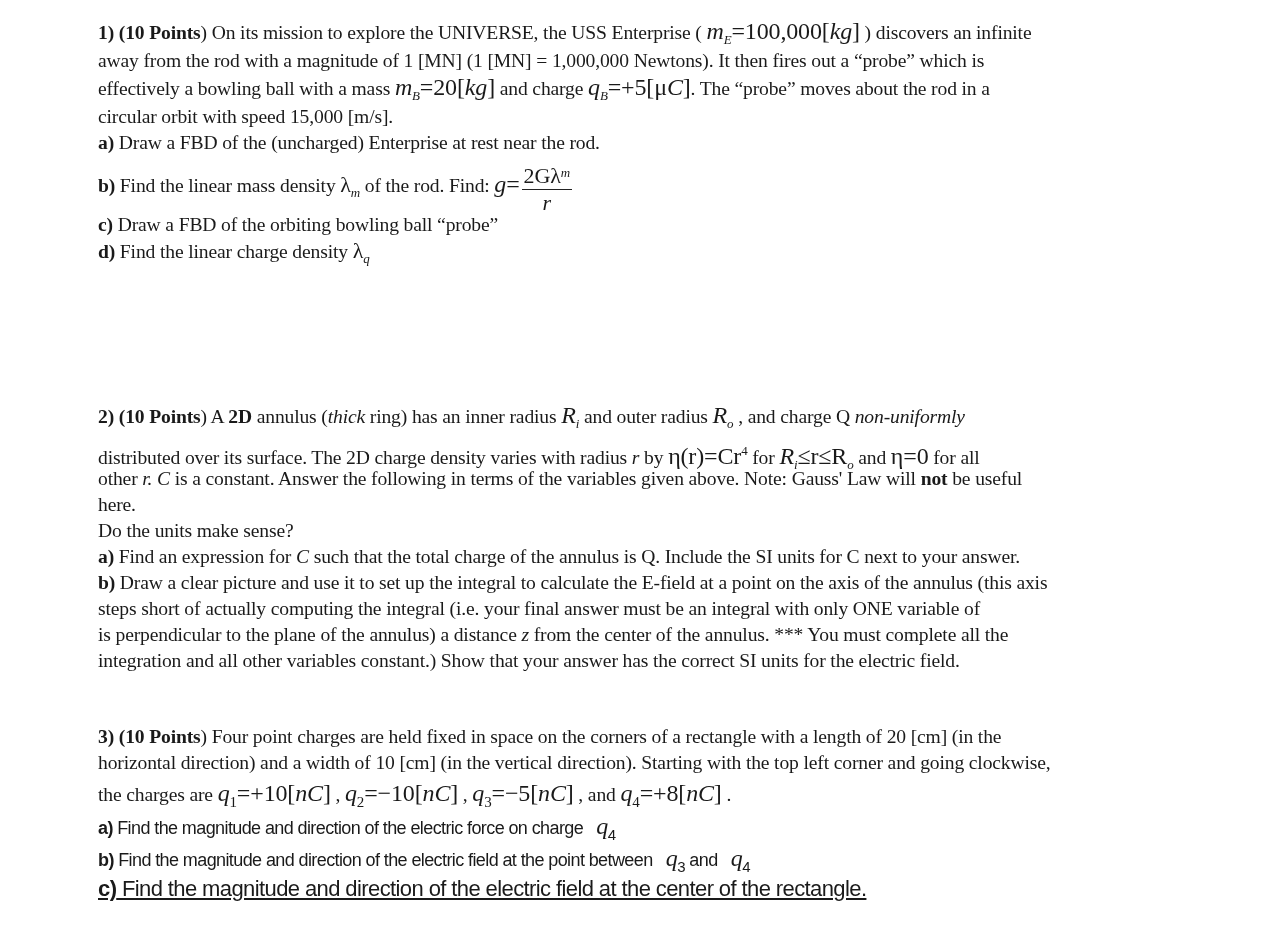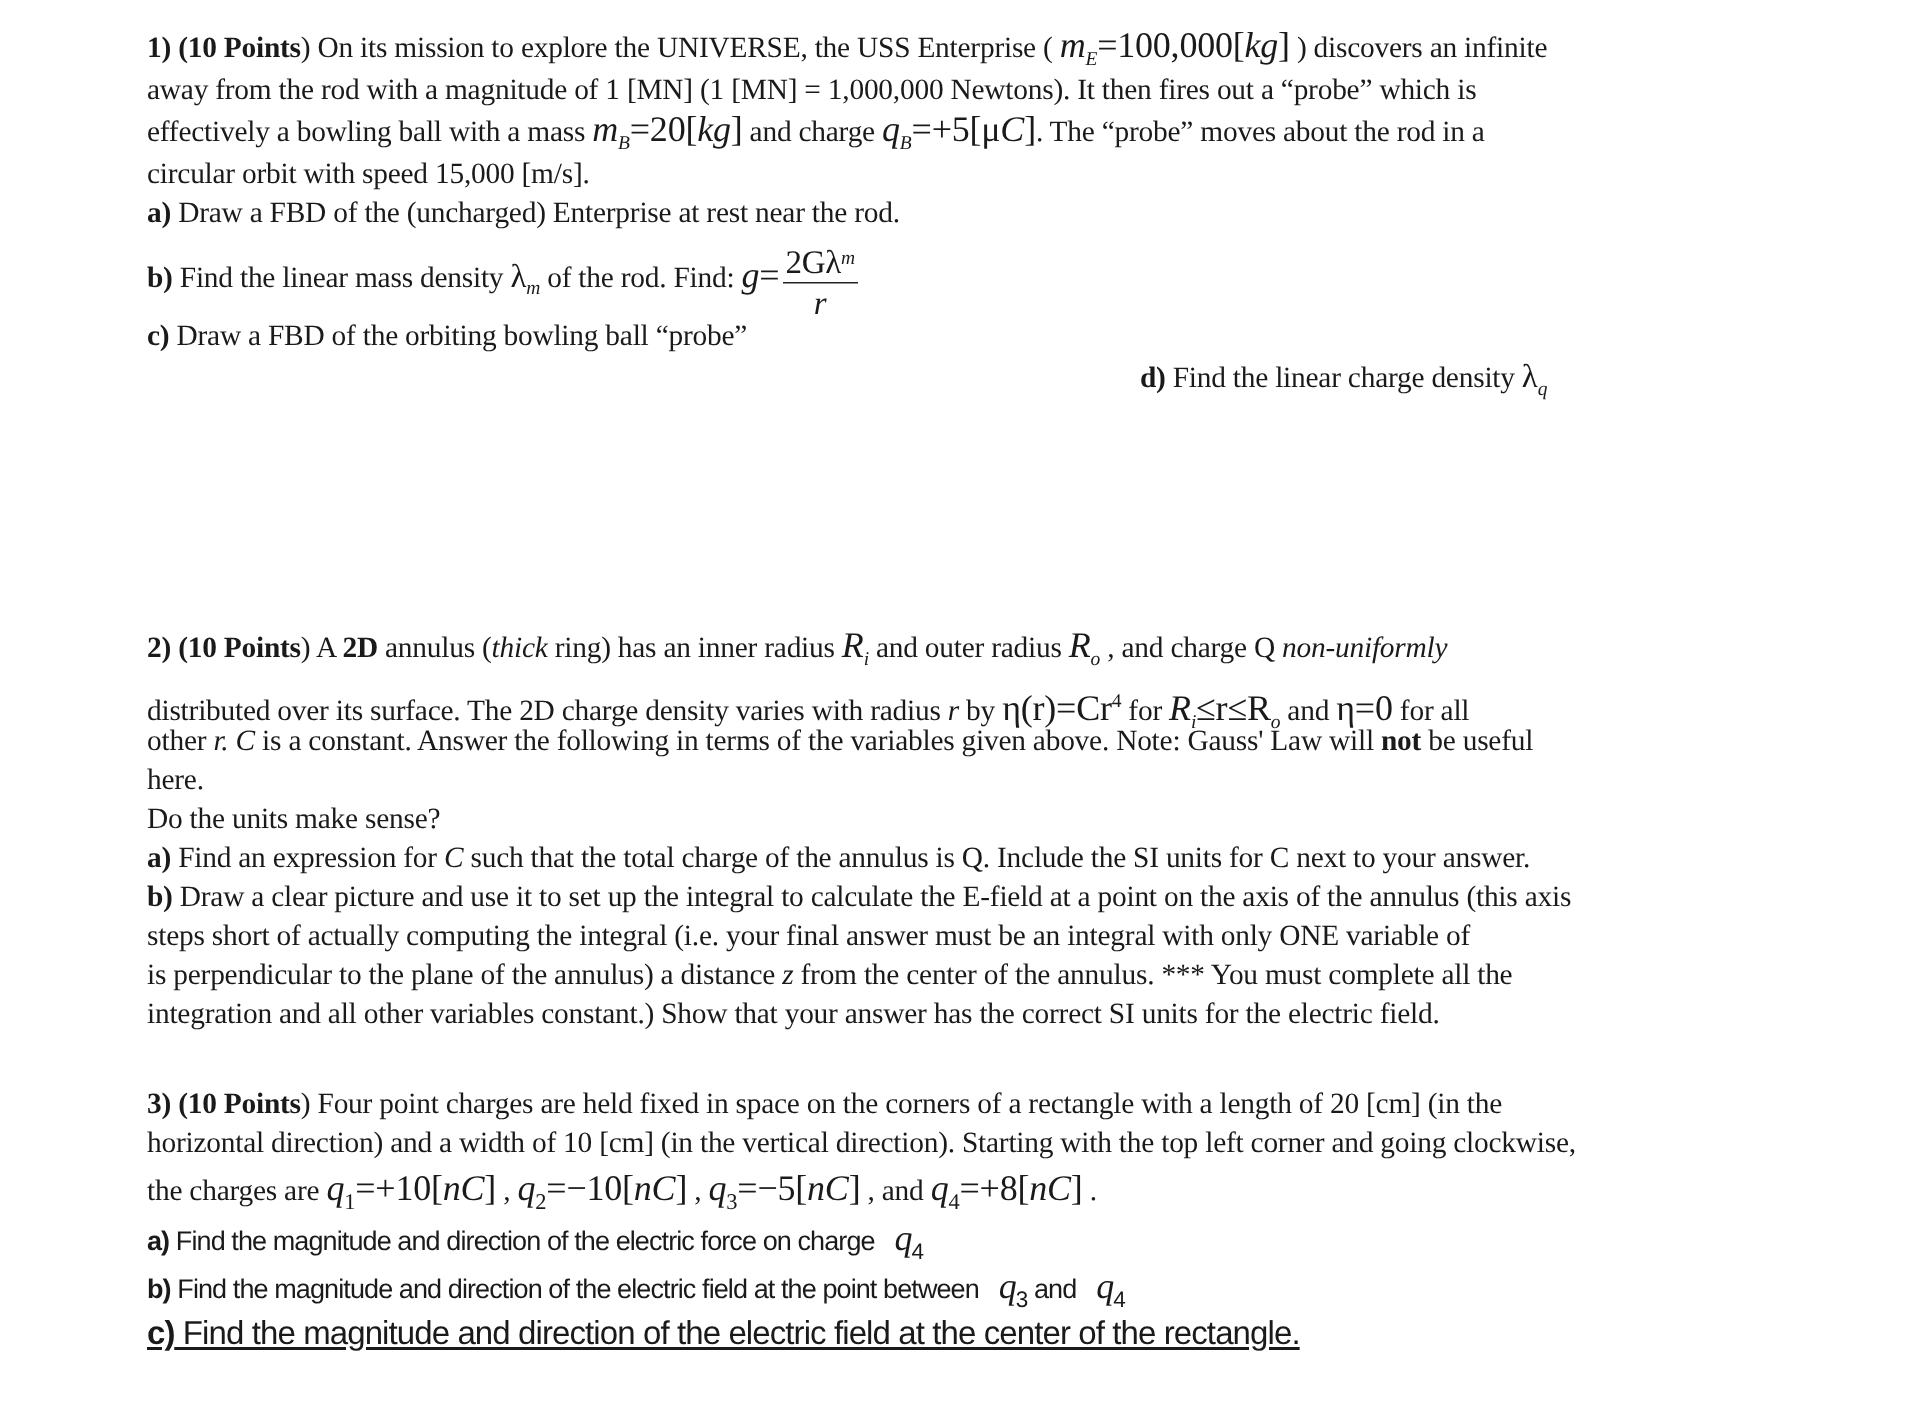--- a/index.html
+++ b/index.html
@@ -35,24 +35,24 @@
 <div class="page">
 
   <div class="sect" style="top:0px;">
     <div class="line" style="height:30px;"><b>1)</b> <b>(10 Points</b><span>)</span><span> On its mission to explore the UNIVERSE, the USS Enterprise ( </span><span class="m">m</span><span class="sub">E</span><span class="mu">=100,000[</span><span class="m">kg</span><span class="mu">]</span><span> ) discovers an infinite</span></div>
     <div class="line">away from the rod with a magnitude of 1 [MN] (1 [MN] = 1,000,000 Newtons).  It then fires out a “probe” which is</div>
     <div class="line" style="height:30px;"><span>effectively a bowling ball with a mass </span><span class="m">m</span><span class="sub">B</span><span class="mu">=20[</span><span class="m">kg</span><span class="mu">]</span><span> and charge </span><span class="m">q</span><span class="sub">B</span><span class="mu">=+5[μ</span><span class="m">C</span><span class="mu">]</span><span>.  The “probe” moves about the rod in a</span></div>
     <div class="line">circular orbit with speed 15,000 [m/s].</div>
     <div class="line"><b>a)</b><span> Draw a FBD of the (uncharged) Enterprise at rest near the rod.</span></div>
     <div class="line" style="height:56px; line-height:56px;"><b>b)</b><span> Find the linear mass density </span><span class="lam">λ</span><span class="sub">m</span><span> of the rod. Find:  </span><span class="m">g</span><span class="mu">=</span><span class="frac"><span class="num"><span>2Gλ</span><span class="sub" style="vertical-align:6px;">m</span></span><span class="den">r</span></span></div>
     <div class="line"><b>c)</b><span> Draw a FBD of the orbiting bowling ball “probe”</span></div>
-    <div class="line" style="height:30px;text-align:right;"><b>d)</b><span> Find the linear charge density </span><span class="lam">λ</span><span class="sub">q</span></div>
+    <div class="line" style="height:30px;"><b>d)</b><span> Find the linear charge density </span><span class="lam">λ</span><span class="sub">q</span></div>
   </div>
 
-  <div class="sect" style="top:400px;">
+  <div class="sect" style="top:384px;">
     <div class="line" style="height:32px;"><b>2)</b> <b>(10 Points</b><span>)</span><span> A </span><b>2D</b><span> annulus (</span><i>thick</i><span> ring) has an inner radius </span><span class="m">R</span><span class="sub">i</span><span> and outer radius </span><span class="m">R</span><span class="sub">o</span><span> , and charge Q </span><i>non-uniformly</i></div>
     <div class="line" style="height:32px; line-height:34px;"><span>distributed over its surface.  The 2D charge density varies with radius </span><i>r</i><span> by </span><span class="mu">η(r)=Cr</span><span class="sup">4</span><span> for </span><span class="m">R</span><span class="sub">i</span><span class="mu">≤r≤R</span><span class="sub">o</span><span> and </span><span class="mu">η=0</span><span> for all</span></div>
     <div class="line"><span>other </span><i>r.</i><span>  </span><i>C</i><span> is a constant.  Answer the following in terms of the variables given above.  Note:  Gauss' Law will </span><b>not</b><span> be useful</span></div>
     <div class="line">here.</div>
     <div class="line">Do the units make sense?</div>
     <div class="line"><b>a)</b><span> Find an expression for </span><i>C</i><span> such that the total charge of the annulus is Q.  Include the SI units for C next to your answer.</span></div>
     <div class="line"><b>b)</b><span> Draw a clear picture and use it to set up the integral to calculate the E-field at a point on the axis of the annulus (this axis</span></div>
     <div class="line">steps short of actually computing the integral (i.e. your final answer must be an integral with only ONE variable of</div>
     <div class="line"><span>is perpendicular to the plane of the annulus) a distance </span><i>z</i><span> from the center of the annulus.  *** You must complete all the</span></div>
     <div class="line">integration and all other variables constant.)  Show that your answer has the correct SI units for the electric field.</div>

